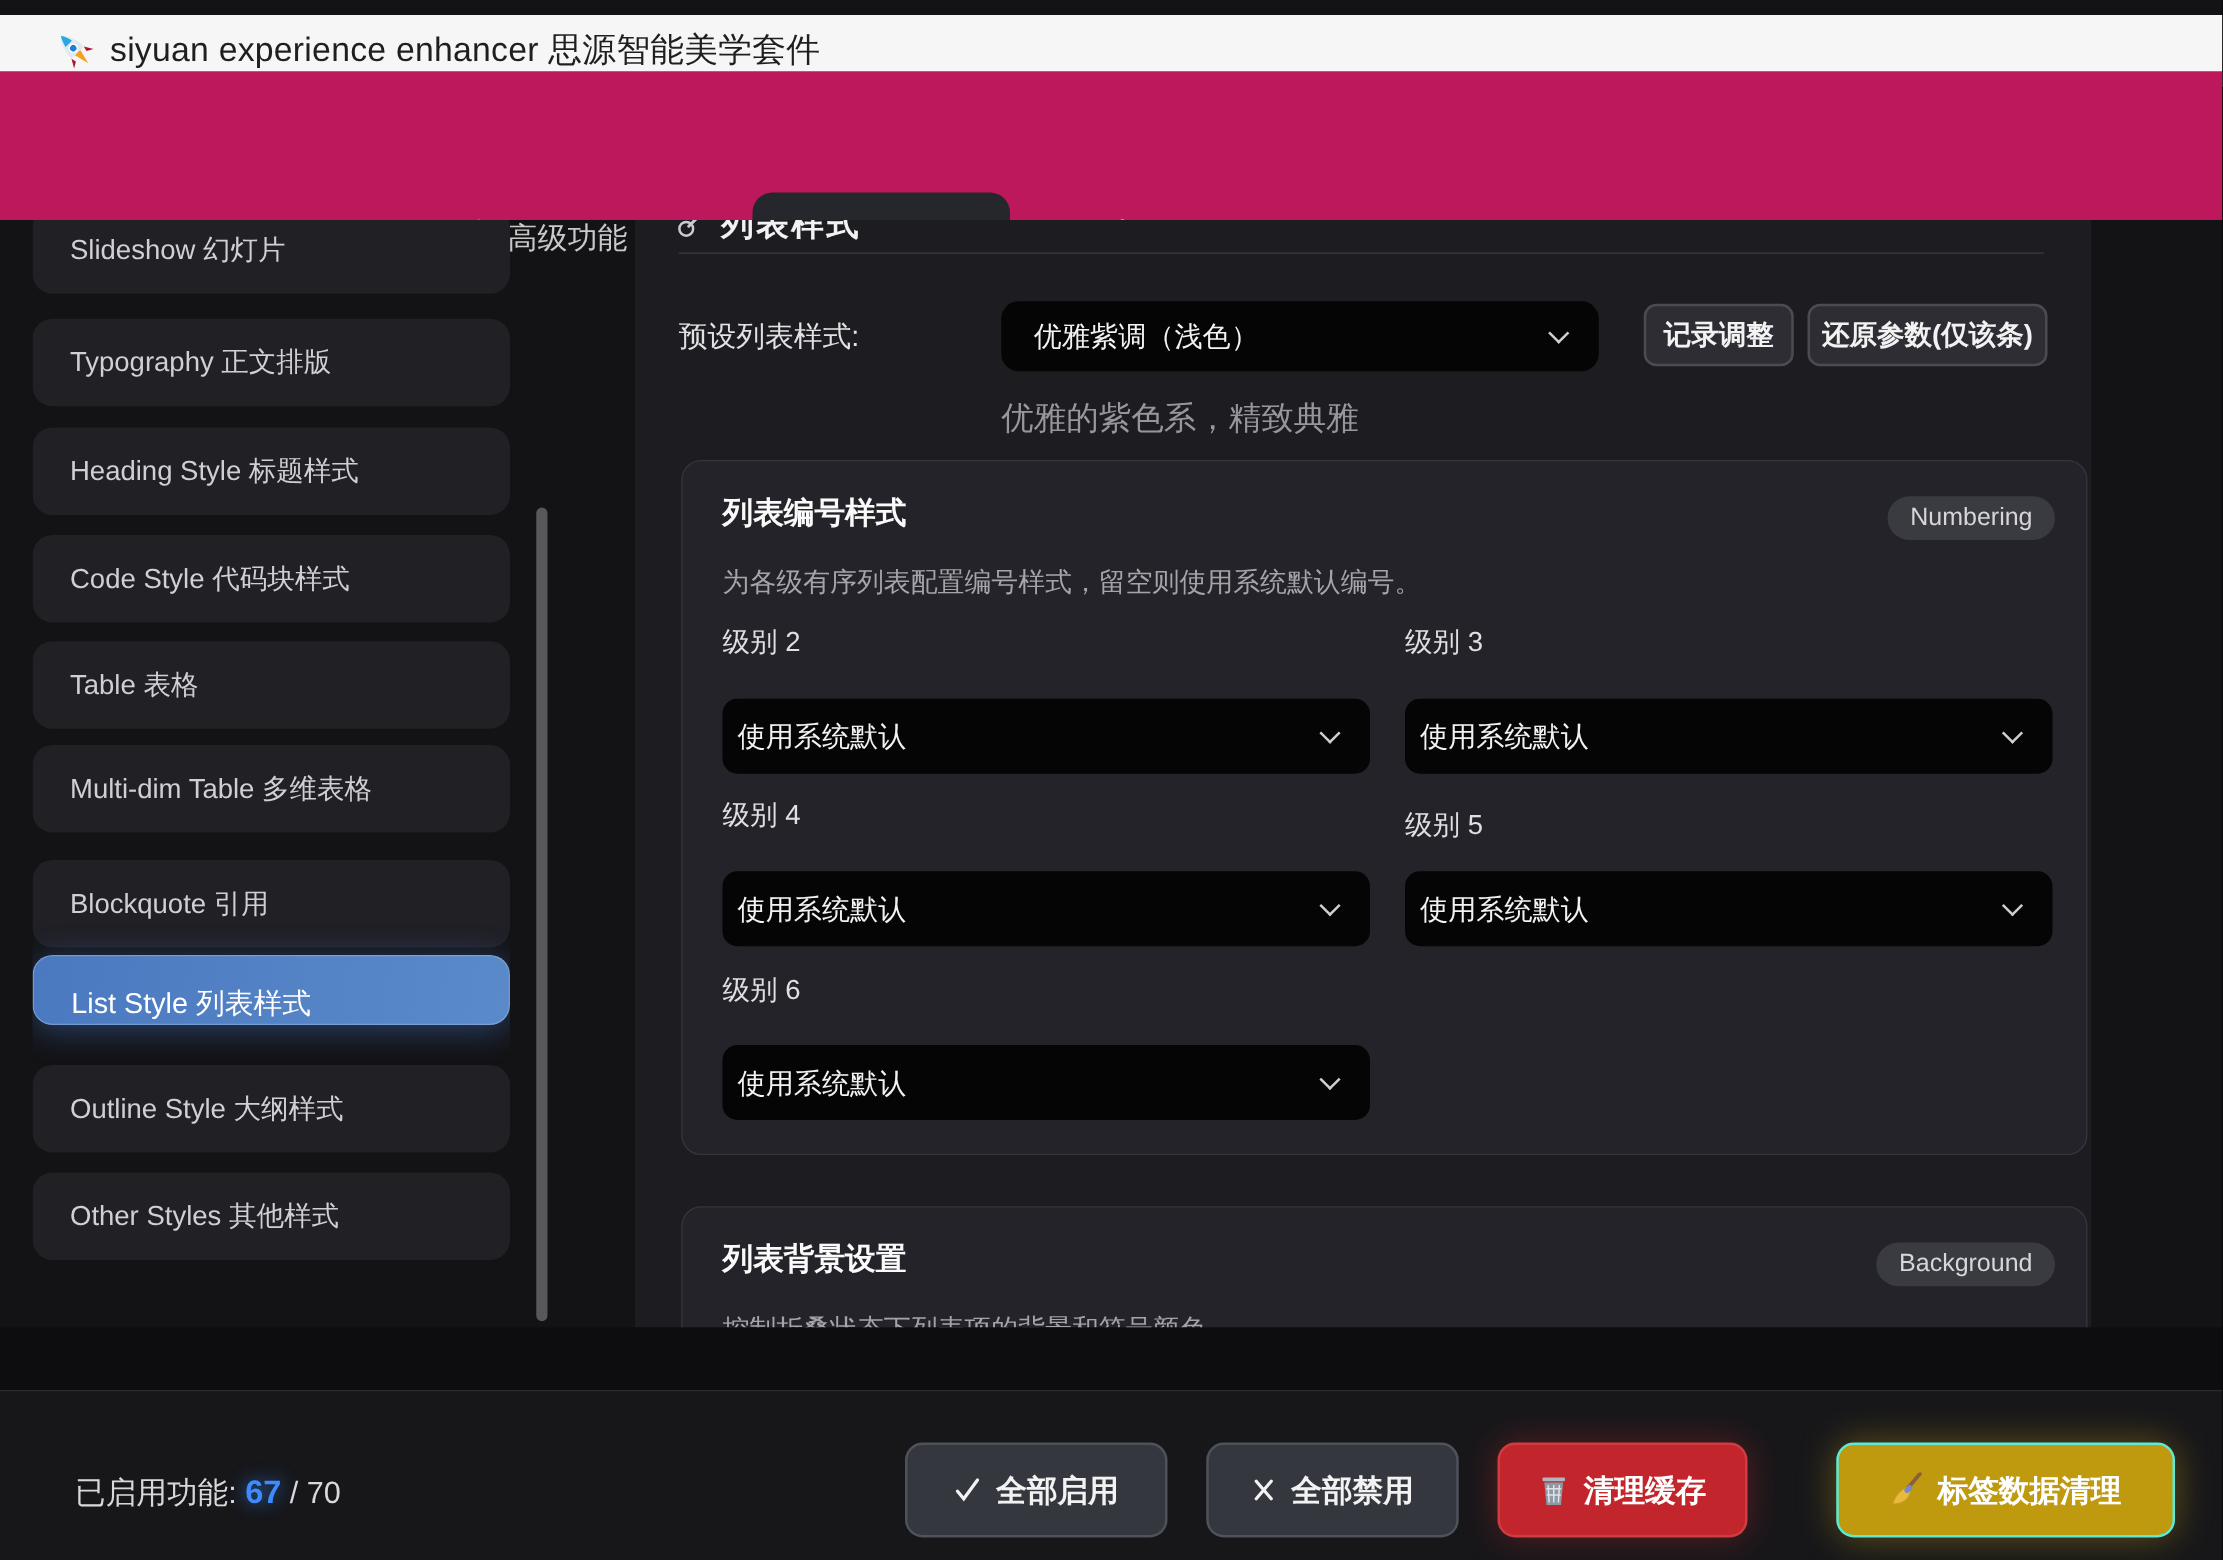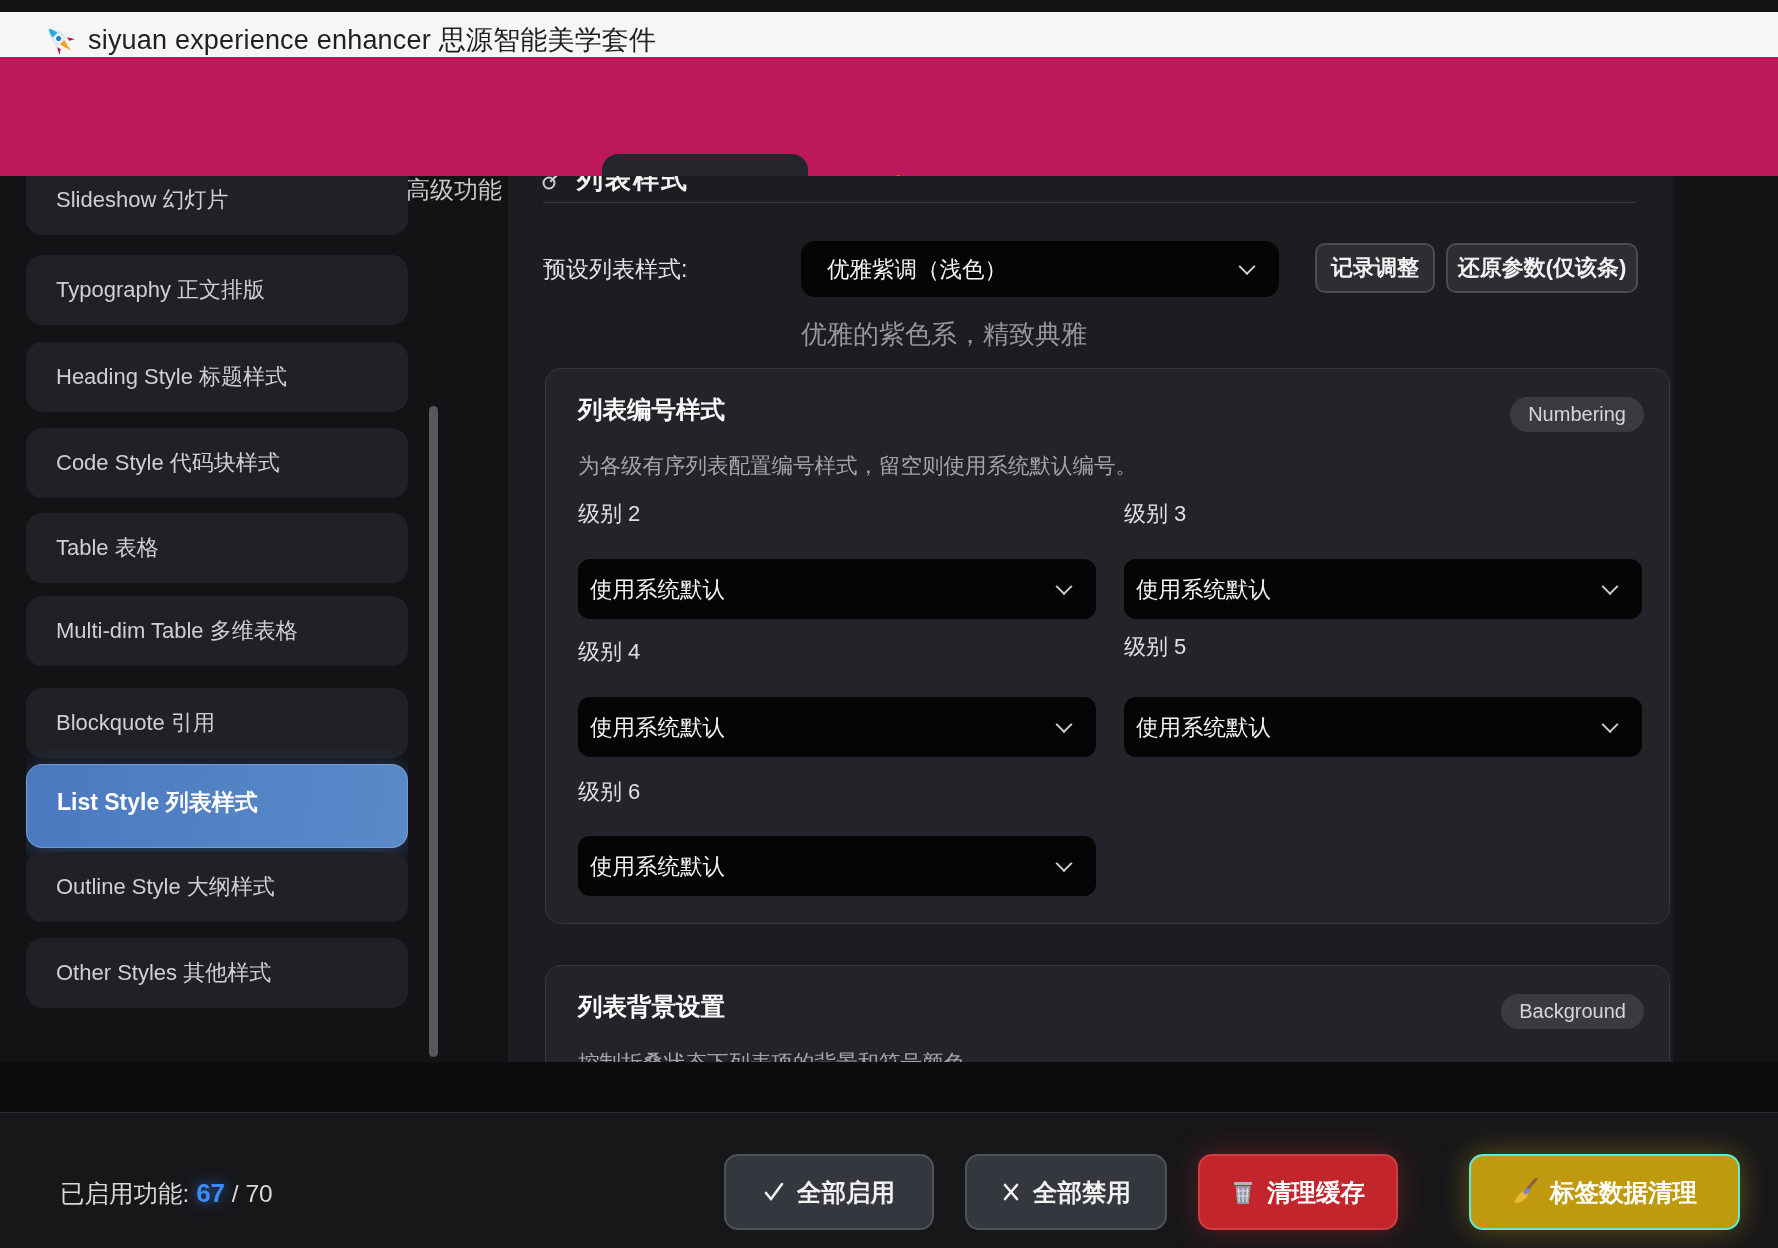--- a/index.html
+++ b/index.html
@@ -14,21 +14,21 @@
   
   .tabbar{position:absolute;left:0;top:57px;width:1778px;height:119px;background:#be185d;}
   .tab{position:absolute;top:108px;height:50px;display:flex;align-items:center;gap:12px;font-size:24px;color:#c9c9c9;cursor:pointer;}
   .tab svg{flex:0 0 auto;}
   .tab-active-box{position:absolute;left:602px;top:97px;width:206px;height:79px;background:#25272d;border-radius:16px 16px 0 0;display:flex;align-items:center;justify-content:center;gap:12px;font-size:25px;font-weight:700;color:#3f8cff;}
   .tab-underline{position:absolute;left:601px;top:171px;width:209px;height:5px;background:#4b82e8;border-radius:2px;}
 
   
   .sidebar{position:absolute;left:26px;top:176px;width:382px;height:886px;overflow:hidden;}
   .side-item{position:absolute;left:0;width:382px;height:70px;line-height:70px;padding-left:30px;background:#202025;border-radius:16px;font-size:22px;color:#cfd0d5;cursor:pointer;white-space:nowrap;}
-  .side-item.sel{height:84px;line-height:74px;background:linear-gradient(100deg,#4a79c0,#5b8aca);border:1.5px solid rgba(150,180,220,.55);box-shadow:0 4px 26px rgba(70,125,215,.45);color:#fff;font-weight:700;font-size:23px;}
+  .side-item.sel{height:56px;line-height:74px;background:linear-gradient(100deg,#4a79c0,#5b8aca);border:1.5px solid rgba(150,180,220,.55);box-shadow:0 4px 26px rgba(70,125,215,.45);color:#fff;font-weight:400;font-size:23px;}
   .side-scrollbar{position:absolute;left:429px;top:406px;width:9px;height:651px;background:#57575c;border-radius:5px;cursor:pointer;}
 
   
   .main{position:absolute;left:508px;top:176px;width:1165px;height:886px;background:#1d1d21;overflow:hidden;}
   .sec-head-clip{position:absolute;left:33px;top:0;width:420px;height:20px;overflow:hidden;}
   .sec-head{display:flex;align-items:center;gap:14px;margin-top:-14px;font-size:26px;font-weight:700;color:#f2f2f2;letter-spacing:2px;}
   .divider{position:absolute;left:35px;top:26px;width:1092px;height:1px;background:#3a3a40;}
 
   .preset-label{position:absolute;left:35px;top:78px;font-size:23px;color:#e2e2e5;}
   .select{background:#050506;border-radius:14px;color:#f2f2f3;font-size:22.5px;display:flex;align-items:center;padding-left:26px;position:absolute;cursor:pointer;}
@@ -178,21 +178,21 @@
       <div class="select lvl-select" style="left:32px;top:190px;">
         <span>使用系统默认</span>
           <span class="chev"></span>
       </div>
       <div class="select lvl-select" style="left:578px;top:190px;">
         <span>使用系统默认</span>
           <span class="chev"></span>
       </div>
 
       <div class="lvl-label" style="left:32px;top:268px;">级别 4</div>
-      <div class="lvl-label" style="left:578px;top:263px;">级别 5</div>
+      <div class="lvl-label" style="left:578px;top:276px;">级别 5</div>
       <div class="select lvl-select" style="left:32px;top:328px;">
         <span>使用系统默认</span>
           <span class="chev"></span>
       </div>
       <div class="select lvl-select" style="left:578px;top:328px;">
         <span>使用系统默认</span>
           <span class="chev"></span>
       </div>
 
       <div class="lvl-label" style="left:32px;top:408px;">级别 6</div>

